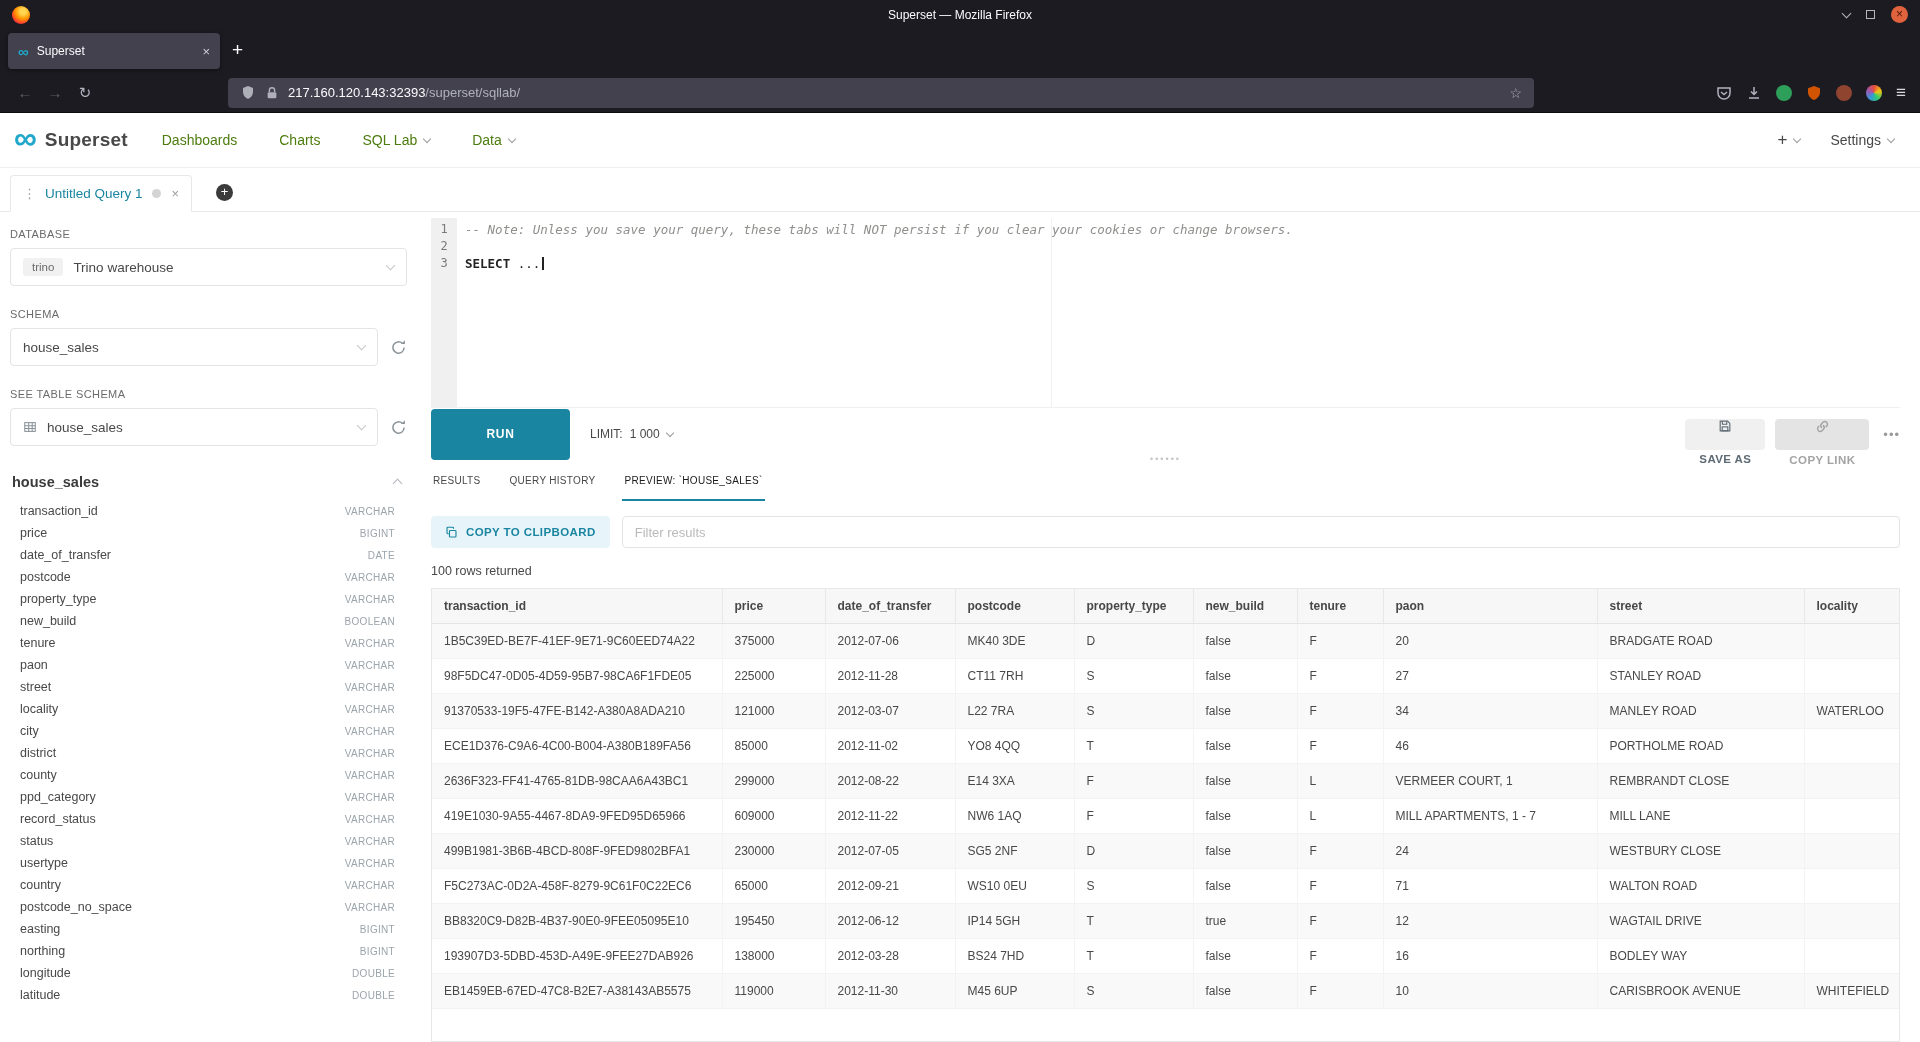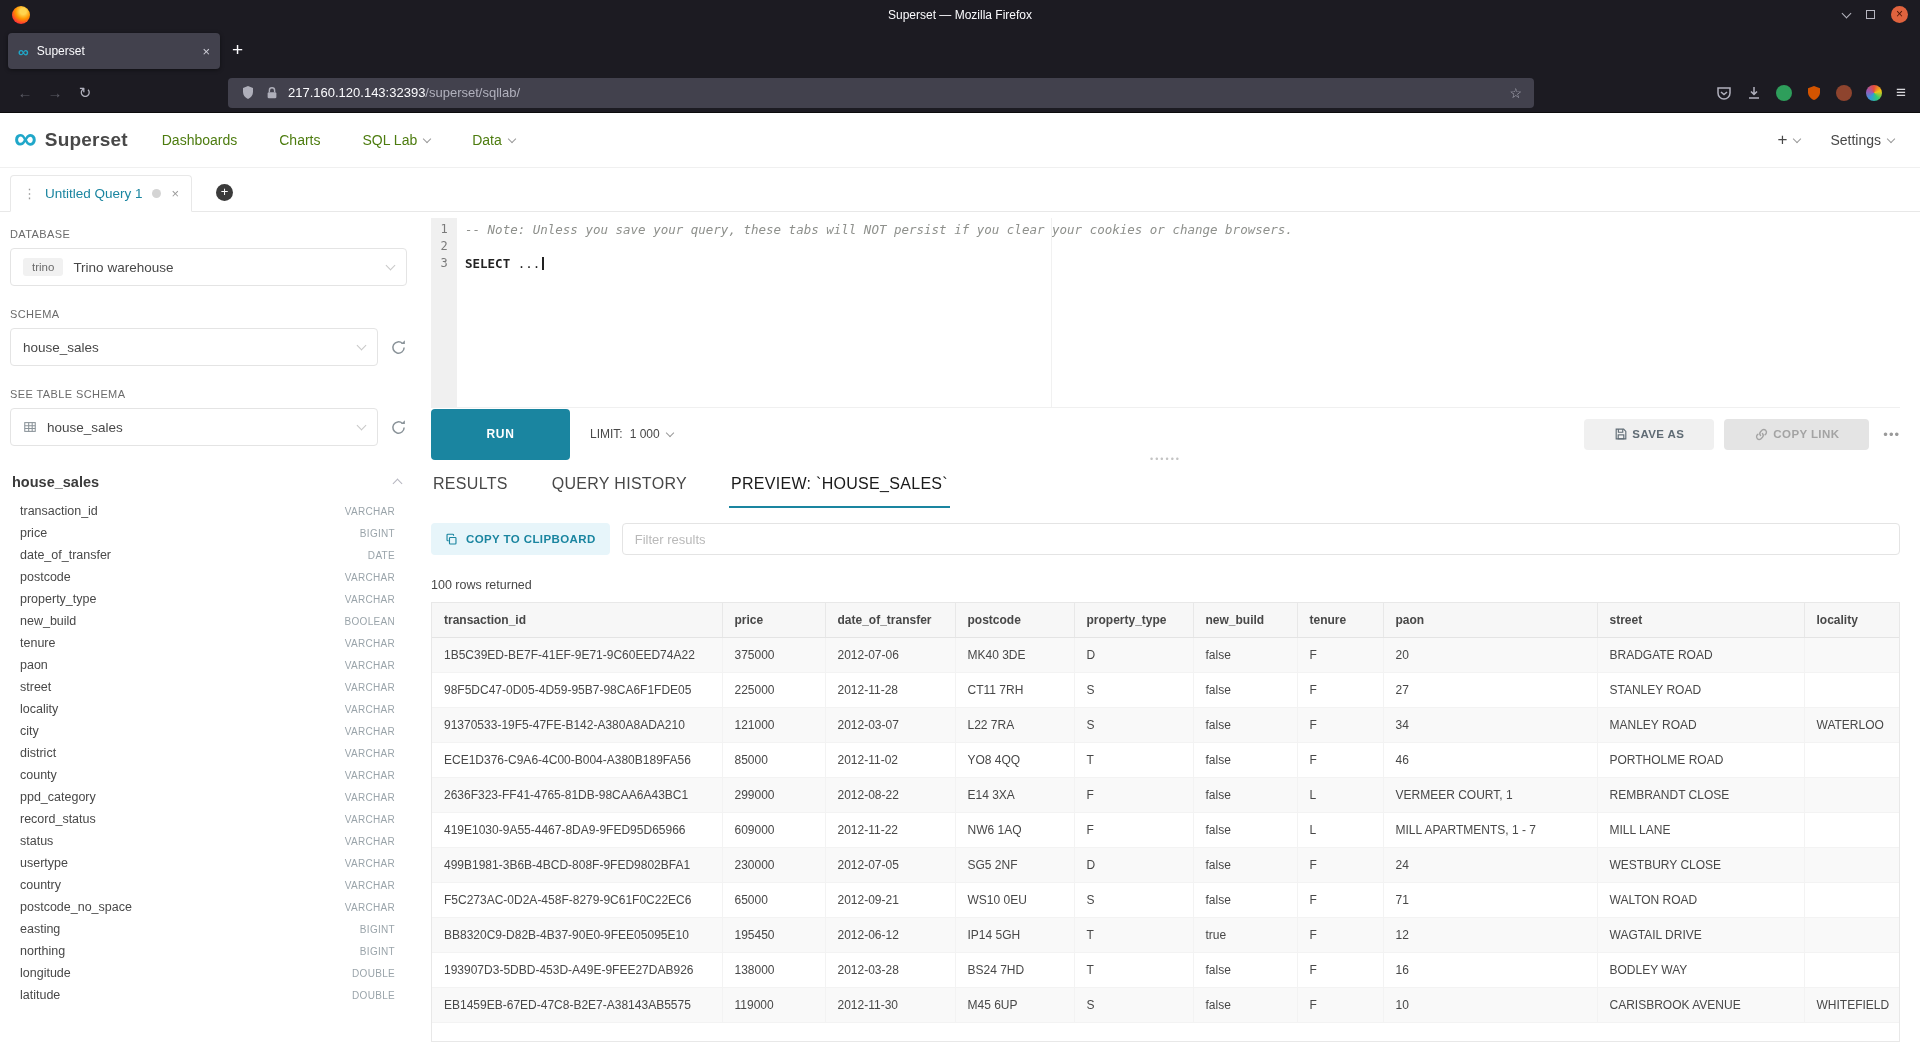--- a/index.html
+++ b/index.html
@@ -100,44 +100,44 @@
   .cursor { display:inline-block; width:1.5px; height:13px; background:#222; vertical-align:-2px; margin-left:2px; }
   .print-margin { position:absolute; top:0; bottom:0; left:620px; width:1px; background:#f1f1f1; }
 
   
   .sql-toolbar { height:36px; margin-top:8px; display:flex; align-items:center; gap:20px; }
   .run-btn { width:139px; height:51px; background:#1a85a0; color:#fff; font-weight:700;
     font-size:12px; letter-spacing:.6px; border:none; border-radius:4px;
     font-family:"Liberation Sans", sans-serif; }
   .limit { display:flex; align-items:center; gap:7px; font-size:12px; color:#484848; }
   .right-actions { margin-left:auto; display:flex; align-items:center; gap:10px; }
-  .btn-light { height:31px; padding:0 30px; background:#f0f0f0; border:none; border-radius:4px;
+  .btn-light { height:31px; padding:0 14px; background:#f0f0f0; border:none; border-radius:4px;
     color:#5f6b74; font-size:11.5px; font-weight:700; letter-spacing:.4px;
-    display:flex; align-items:center; gap:4px; font-family:"Liberation Sans", sans-serif; }
+    display:flex; align-items:center; gap:20px; font-family:"Liberation Sans", sans-serif;flex-direction:column; }
   .btn-light.disabled { background:#e4e4e4; color:#a3a3a3; }
   .more-dots { color:#9a9a9a; font-size:13px; letter-spacing:1px; margin-left:4px; }
 
   .grip { height:13px; display:flex; align-items:center; justify-content:center;
     color:#c4c4c4; font-size:9px; letter-spacing:2px; }
 
   
-  .rtabs { display:flex; gap:40px; font-size:16px; color:#484848; letter-spacing:.3px; }
+  .rtabs { display:flex; gap:25px; font-size:10px; color:#484848; letter-spacing:.3px; }
   .rtab { padding:10px 2px 13px; }
   .rtab.active { color:#1a1a1a; border-bottom:2px solid #1a85a0; }
 
   .filter-row { display:flex; gap:12px; margin-top:15px; }
   .copy-clip-btn { height:32px; padding:0 14px; background:#e7f5fa; color:#1a85a0;
     font-size:11.5px; font-weight:700; letter-spacing:.4px; border:none; border-radius:4px;
     display:flex; align-items:center; gap:8px; font-family:"Liberation Sans", sans-serif;text-align:right; }
   .filter-input { flex:1; height:32px; border:1px solid #e4e4e4; border-radius:4px;
     padding:0 12px; font-size:13px; color:#484848; outline:none;
     font-family:"Liberation Sans", sans-serif; }
   .filter-input::placeholder { color:#b9b9b9; }
 
-  .rows-returned { margin:23px 0 10px; font-size:12.5px; color:#484848; }
+  .rows-returned { margin:16px 0 10px; font-size:12.5px; color:#484848; }
 
   .grid { border:1px solid #e8e8e8; overflow:hidden; flex:1; }
   table { width:100%; border-collapse:collapse; table-layout:fixed; font-size:12px; color:#484848; }
   thead th { background:#f7f7f7; font-weight:700; text-align:left; padding:10px 12px;
     border-right:1px solid #e8e8e8; border-bottom:1px solid #e4e4e4;
     white-space:nowrap; overflow:hidden; }
   thead th:last-child { border-right:none; }
   tbody td { padding:10px 12px; border-right:1px solid #f3f3f3; border-bottom:1px solid #f3f3f3;
     white-space:nowrap; overflow:hidden; }
   tbody td:last-child { border-right:none; }

